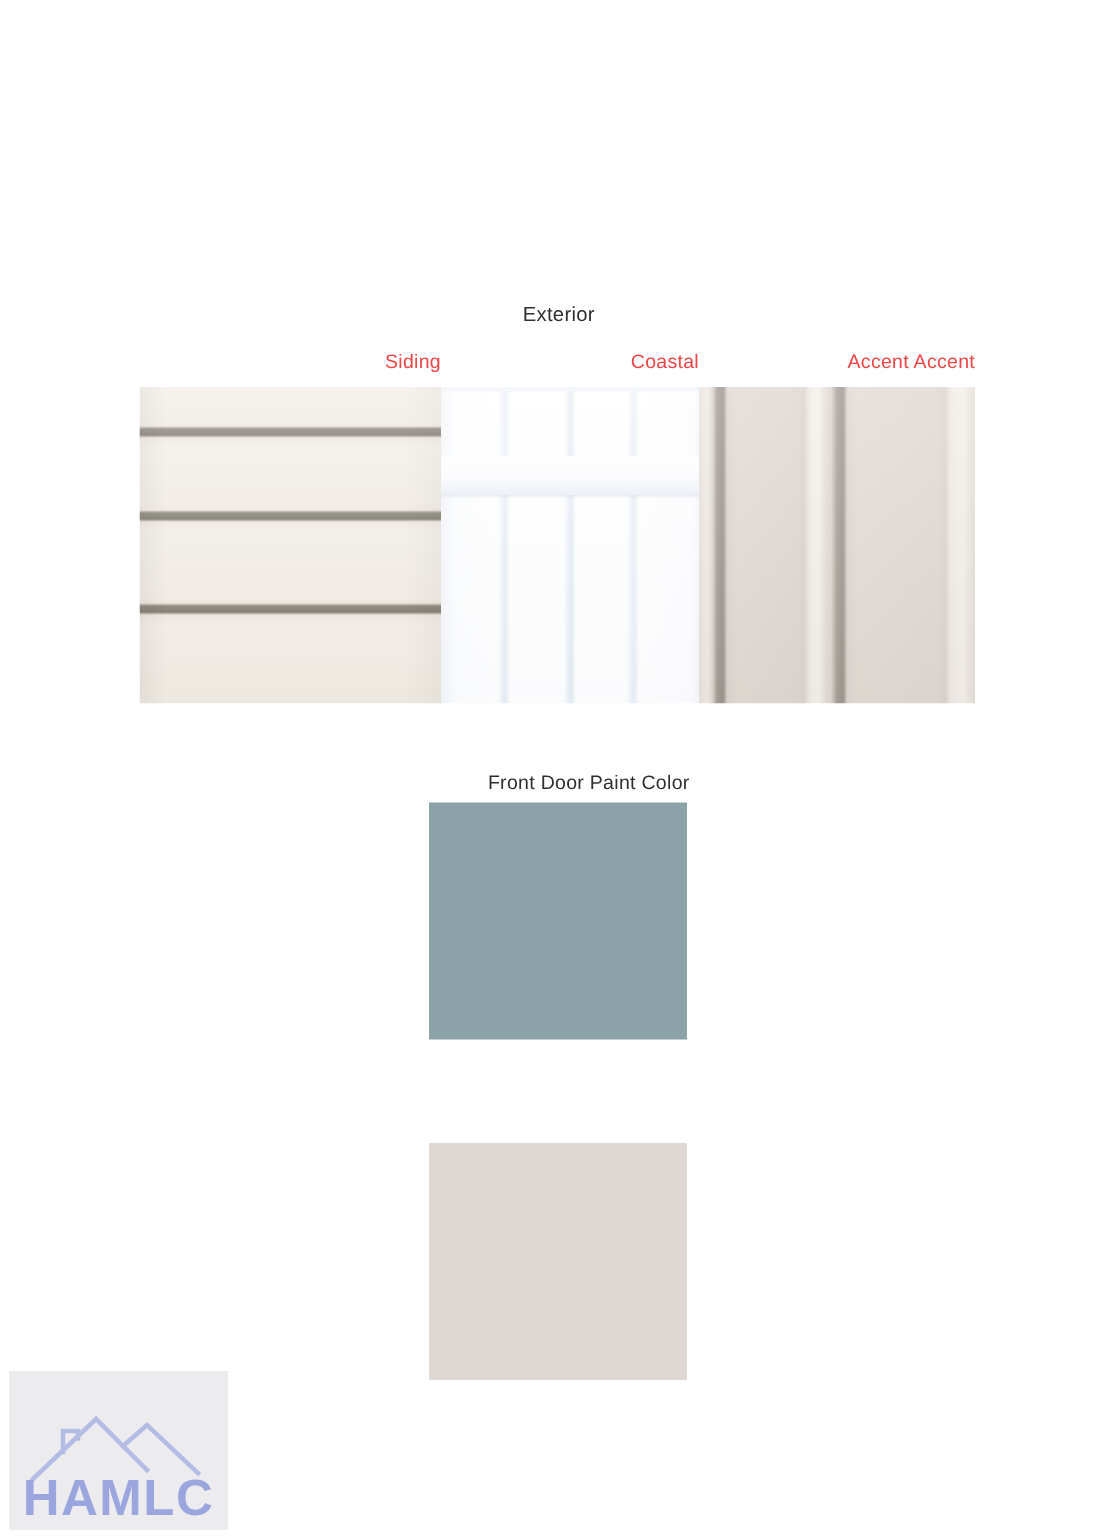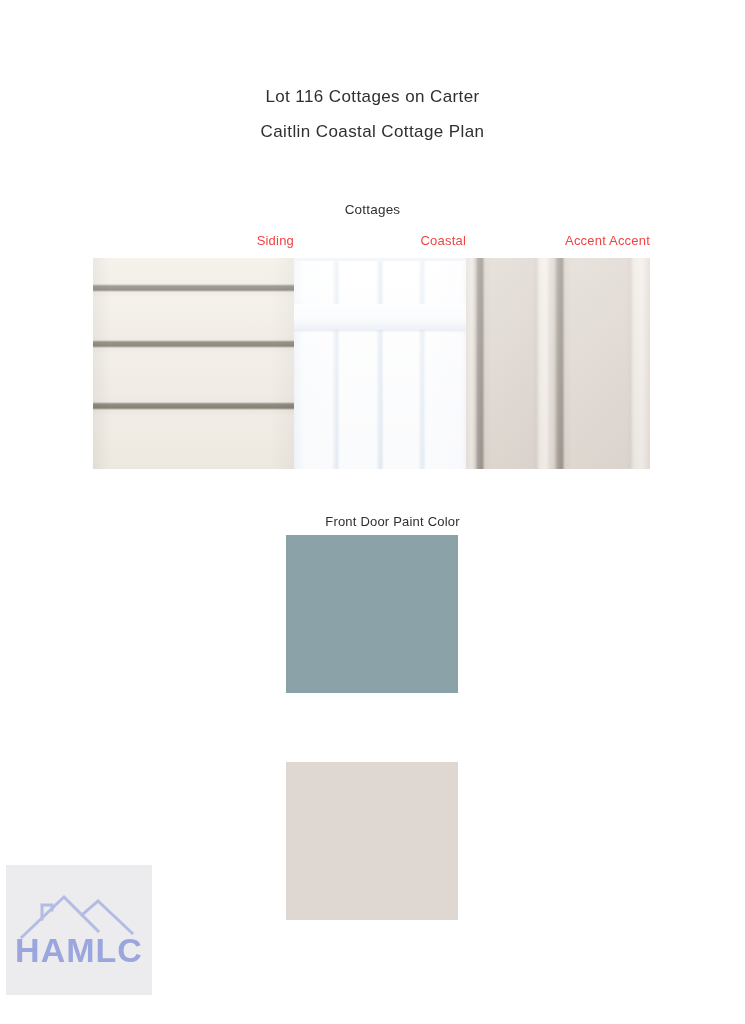--- a/index.html
+++ b/index.html
@@ -184,23 +184,23 @@
   .label-door   { top: 514px; padding-left: 20px; }
   .swatch-door  { top: 535px; height: 158px; }
 
   .label-interior  { top: 741px; }
   .swatch-interior { top: 762px; height: 158px; }
 
   
   .logo-box {
     position: absolute;
     left: 6px;
-    top: 865px;
+    top: 914px;
     width: 146px;
-    height: 130px;
+    height: 106px;
     background: #ececee;
   }
   .logo-art {
     position: absolute;
     left: 14px;
     top: 20px;
     width: 120px;
     height: 56px;
   }
   .logo-text {
@@ -214,26 +214,22 @@
     letter-spacing: 1px;
     color: #9aa6dd;
     line-height: 1;
   }
 </style>
 </head>
 <body>
 
 <div class="page">
 
-  <div class="title-block">
-    <div class="title-line first">Lot 116 Cottages on Carter</div>
-    <div class="title-line">Caitlin Coastal Cottage Plan</div>
-  </div>
-
-  <div class="section-heading">Cottages</div>
+
+  <div class="section-heading">Exterior</div>
 
   <div class="material-labels">
     <div class="lbl lbl-siding">Siding</div>
     <div class="lbl lbl-shutters">Coastal</div>
     <div class="lbl lbl-accent">Accent Accent</div>
   </div>
 
   <div class="material-strip">
     <div class="swatch-panel panel-siding"></div>
     <div class="swatch-panel panel-shutters">

